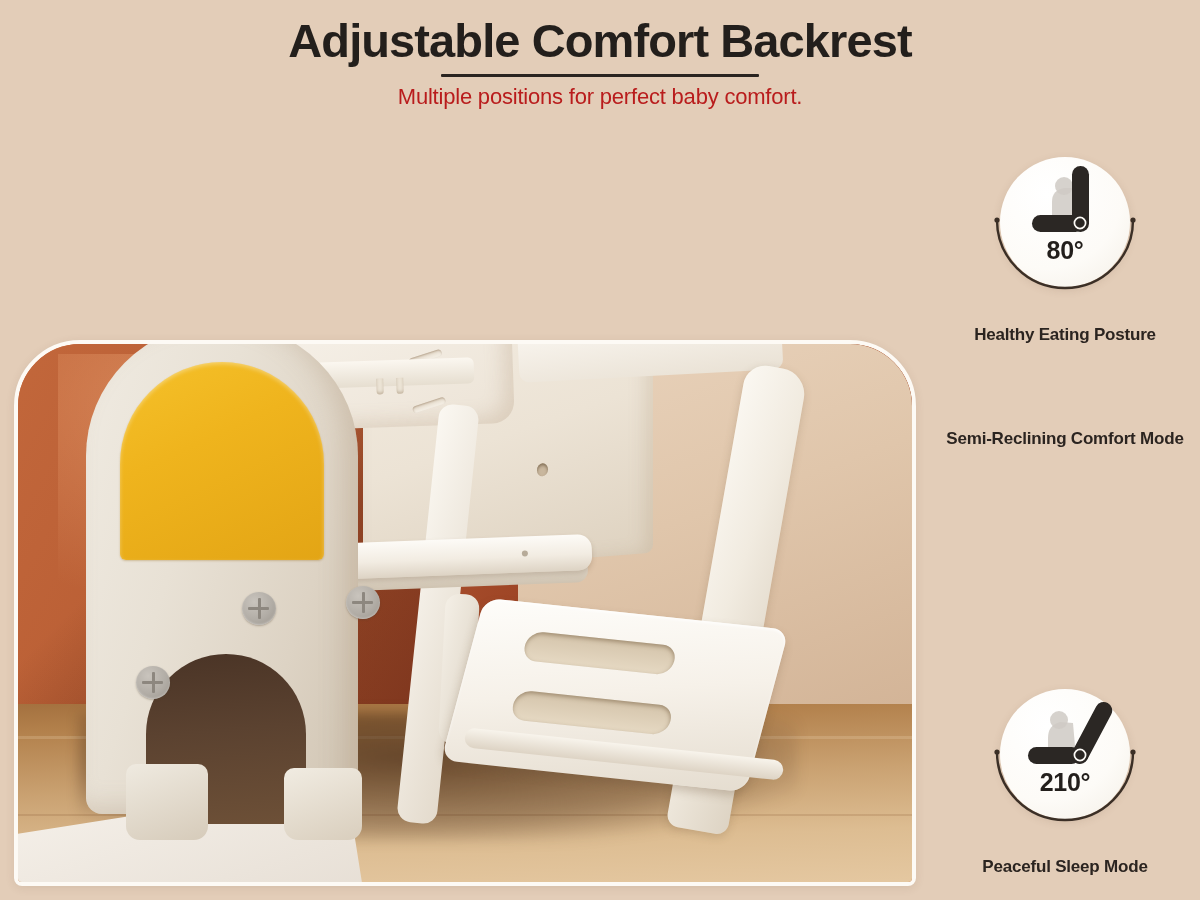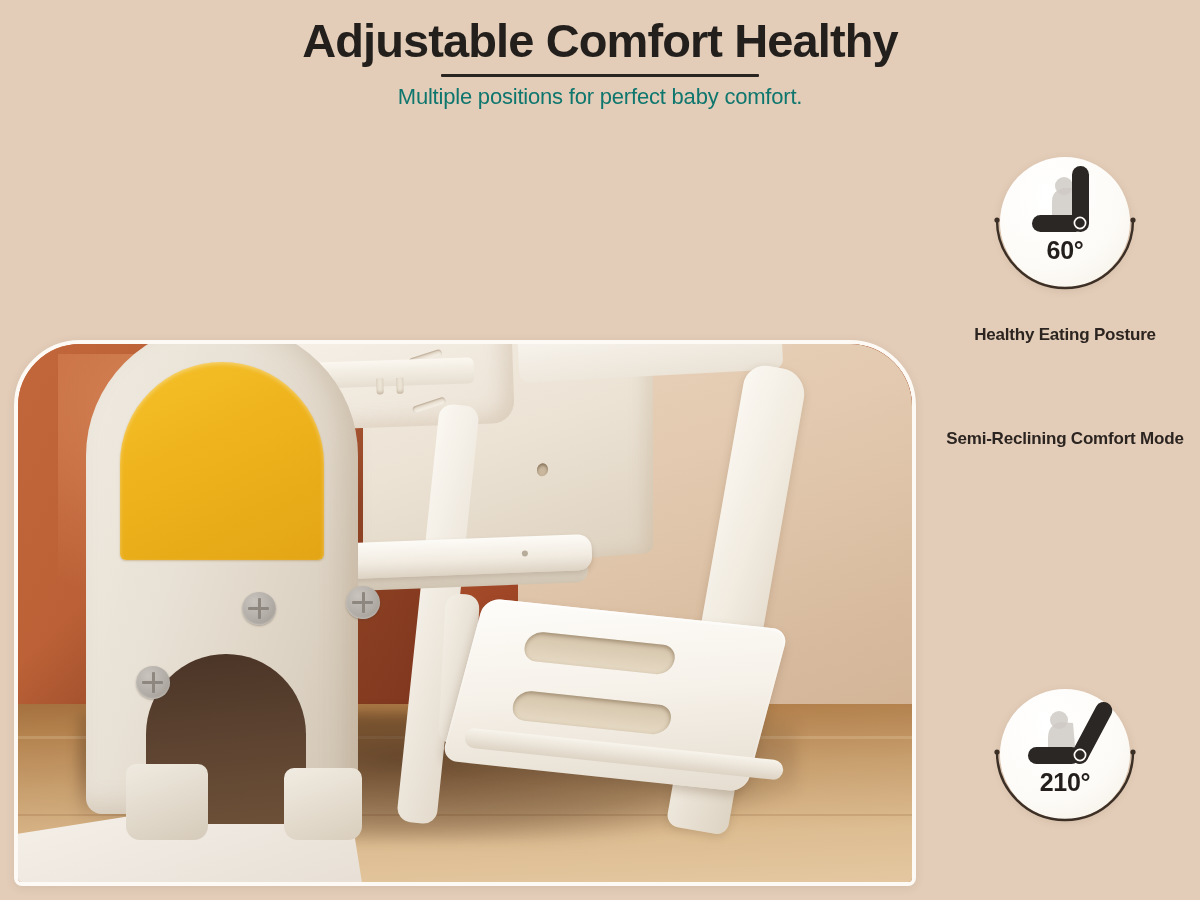--- a/index.html
+++ b/index.html
@@ -36,21 +36,21 @@
   #title-rule {
     width: 318px;
     height: 3px;
     background: #2a2420;
     margin: 6px auto 7px auto;
     border-radius: 1px;
   }
   #page-subtitle {
     font-size: 22px;
     font-weight: 500;
-    color: #0f766e;
+    color: #b91c1c;
     letter-spacing: -0.2px;
     white-space: nowrap;
   }
 
   
   #photo-panel {
     position: absolute;
     left: 14px;
     top: 340px;
     width: 902px;
@@ -384,21 +384,21 @@
     font-weight: bold;
     color: #2b2420;
     line-height: 1.28;
     letter-spacing: -0.2px;
   }
 </style>
 </head>
 <body>
 
 <div id="header">
-  <div id="page-title">Adjustable Comfort Healthy</div>
+  <div id="page-title">Adjustable Comfort Backrest</div>
   <div id="title-rule"></div>
   <div id="page-subtitle">Multiple positions for perfect baby comfort.</div>
 </div>
 
 <div id="photo-panel">
   <div id="photo-scene">
 
     <div class="wall-terracotta"></div>
     <div class="wall-light"></div>
     <div class="wall-glow"></div>
@@ -475,21 +475,21 @@
         <circle cx="142" cy="72" r="2.6" fill="#3b2f26"></circle>
       </svg>
       <svg class="angle-icon" viewBox="0 0 130 88">
         <path d="M52 64 L52 40 Q52 28 64 26 L76 26 L76 64 Z" fill="#cfcac4" opacity="0.85"></path>
         <circle cx="64" cy="24" r="9" fill="#cfcac4" opacity="0.85"></circle>
         <rect x="32" y="53" width="52" height="17" rx="8.5" fill="#2b2724"></rect>
         <rect x="72" y="4" width="17" height="66" rx="8.5" fill="#2b2724"></rect>
         <circle cx="80" cy="61" r="8.5" fill="#2b2724"></circle>
         <circle cx="80" cy="61" r="5.6" fill="none" stroke="#fdfbf7" stroke-width="1.7"></circle>
       </svg>
-      <div class="angle-value">60°</div>
+      <div class="angle-value">80°</div>
     </div>
     <div class="feature-label">Healthy Eating Posture</div>
   </div>
 
   <div class="feature">
     <div class="feature-label">Semi-Reclining Comfort Mode</div>
   </div>
 
   <div class="feature">
     <div class="badge-wrap">
@@ -504,15 +504,16 @@
         <circle cx="59" cy="26" r="9" fill="#cfcac4" opacity="0.85"></circle>
         <rect x="28" y="53" width="52" height="17" rx="8.5" fill="#2b2724"></rect>
         <g transform="rotate(28 80 61)">
           <rect x="71.5" y="2" width="17" height="68" rx="8.5" fill="#2b2724"></rect>
         </g>
         <circle cx="80" cy="61" r="8.5" fill="#2b2724"></circle>
         <circle cx="80" cy="61" r="5.6" fill="none" stroke="#fdfbf7" stroke-width="1.7"></circle>
       </svg>
       <div class="angle-value">210°</div>
     </div>
+    <div class="feature-label">Peaceful Sleep Mode</div>
   </div>
 
 </div>
 
 </body></html>

